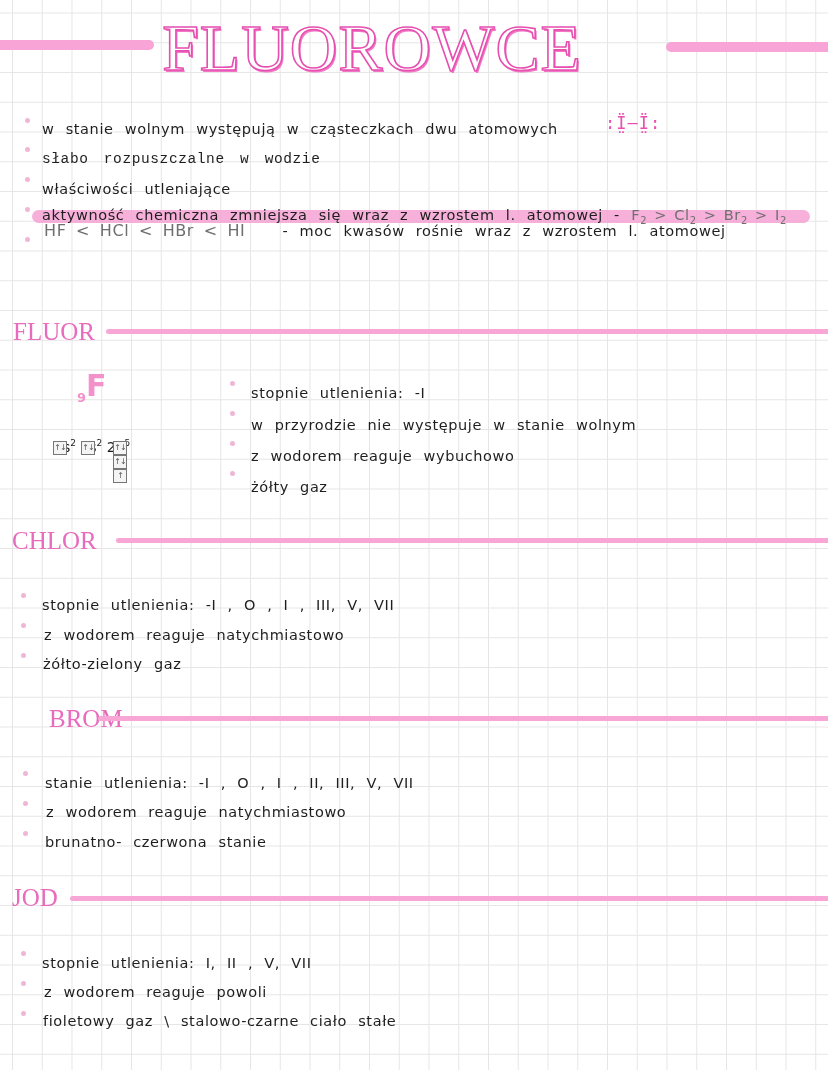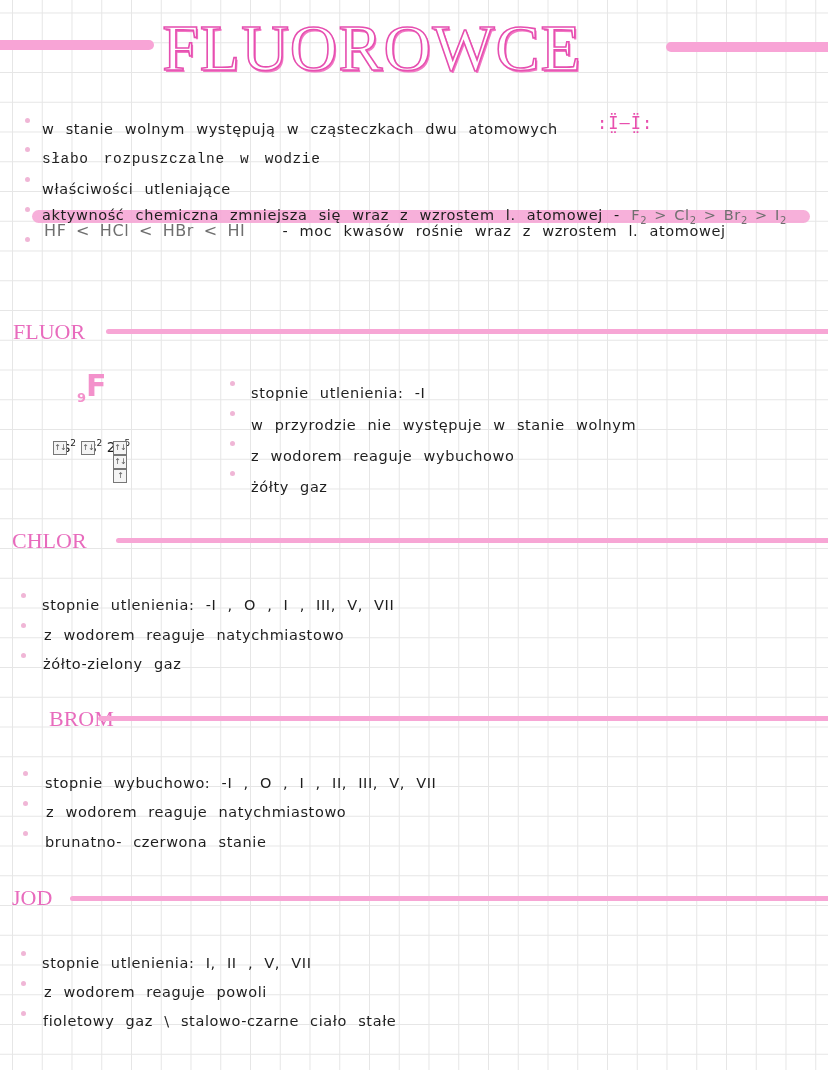--- a/index.html
+++ b/index.html
@@ -19,38 +19,38 @@
     left: 0; top: 8px; width: 744px; text-align: center;
     font-family: "Liberation Serif", "DejaVu Serif", serif;
     font-size: 66px; line-height: 80px; letter-spacing: 1px;
     color: #ffffff;
     -webkit-text-stroke: 1.6px #e64fb0;
     text-shadow: 1.5px 1.5px 0 #f277c4;
   }
   .bar { background: #f8a4d6; height: 10px; border-radius: 5px; }
   .sec-title {
     font-family: "Liberation Serif", "DejaVu Serif", serif;
-    font-size: 22px; color: #e86bbd; line-height: 28px;
+    font-size: 25px; color: #e86bbd; line-height: 28px;
   }
   .sec-line { background: #f7a6d5; height: 5px; border-radius: 3px; }
   .bullet {
     width: 5px; height: 5px; border-radius: 50%; background: #f0b6d6;
   }
   .hand {
     font-family: "DejaVu Sans", sans-serif;
     font-size: 14.5px; letter-spacing: 0.6px; word-spacing: 6px;
     color: #1e1e1e; white-space: nowrap; line-height: 18px;
   }
   .gray { color: #6f6f6f; }
   .highlight {
     background: #f6a2d4; height: 13px; border-radius: 7px; opacity: 0.85;
   }
   .lewis {
     font-family: "DejaVu Sans Mono", monospace; color: #e84fae;
-    font-size: 17px; letter-spacing: 1px;
+    font-size: 17px; letter-spacing: 1px; margin-left: 8px;
   }
   .el-F {
     font-family: "DejaVu Sans", sans-serif; font-weight: bold;
     color: #f391cb; font-size: 30px; line-height: 30px;
   }
   .el-Z { color: #f391cb; font-size: 13px; font-weight: bold; }
   .config { font-size: 14px; color: #1e1e1e; }
   .config sup { font-size: 9px; }
   .orb {
     width: 12px; height: 12px; border: 1.8px solid #777; background: #f4f4f4;
@@ -139,21 +139,21 @@
   <div class="abs hand" style="left:44px; top:626px;">z wodorem reaguje natychmiastowo</div>
   <div class="abs bullet" style="left:21px; top:653px;"></div>
   <div class="abs hand" style="left:43px; top:655px;">żółto-zielony gaz</div>
 </div>
 
 <div>
   <div class="abs sec-title" style="left:14px; top:705px;padding-left:35px;">BROM</div>
   <div class="abs sec-line" style="left:98px; top:716px; width:738px;"></div>
 
   <div class="abs bullet" style="left:23px; top:771px;"></div>
-  <div class="abs hand" style="left:45px; top:774px;">stopnie wybuchowo: -I , O , I , II, III, V, VII</div>
+  <div class="abs hand" style="left:45px; top:774px;">stanie utlenienia: -I , O , I , II, III, V, VII</div>
   <div class="abs bullet" style="left:23px; top:801px;"></div>
   <div class="abs hand" style="left:46px; top:803px;">z wodorem reaguje natychmiastowo</div>
   <div class="abs bullet" style="left:23px; top:831px;"></div>
   <div class="abs hand" style="left:45px; top:833px;">brunatno- czerwona stanie</div>
 </div>
 
 <div>
   <div class="abs sec-title" style="left:12px; top:884px;">JOD</div>
   <div class="abs sec-line" style="left:70px; top:896px; width:766px;"></div>
 

